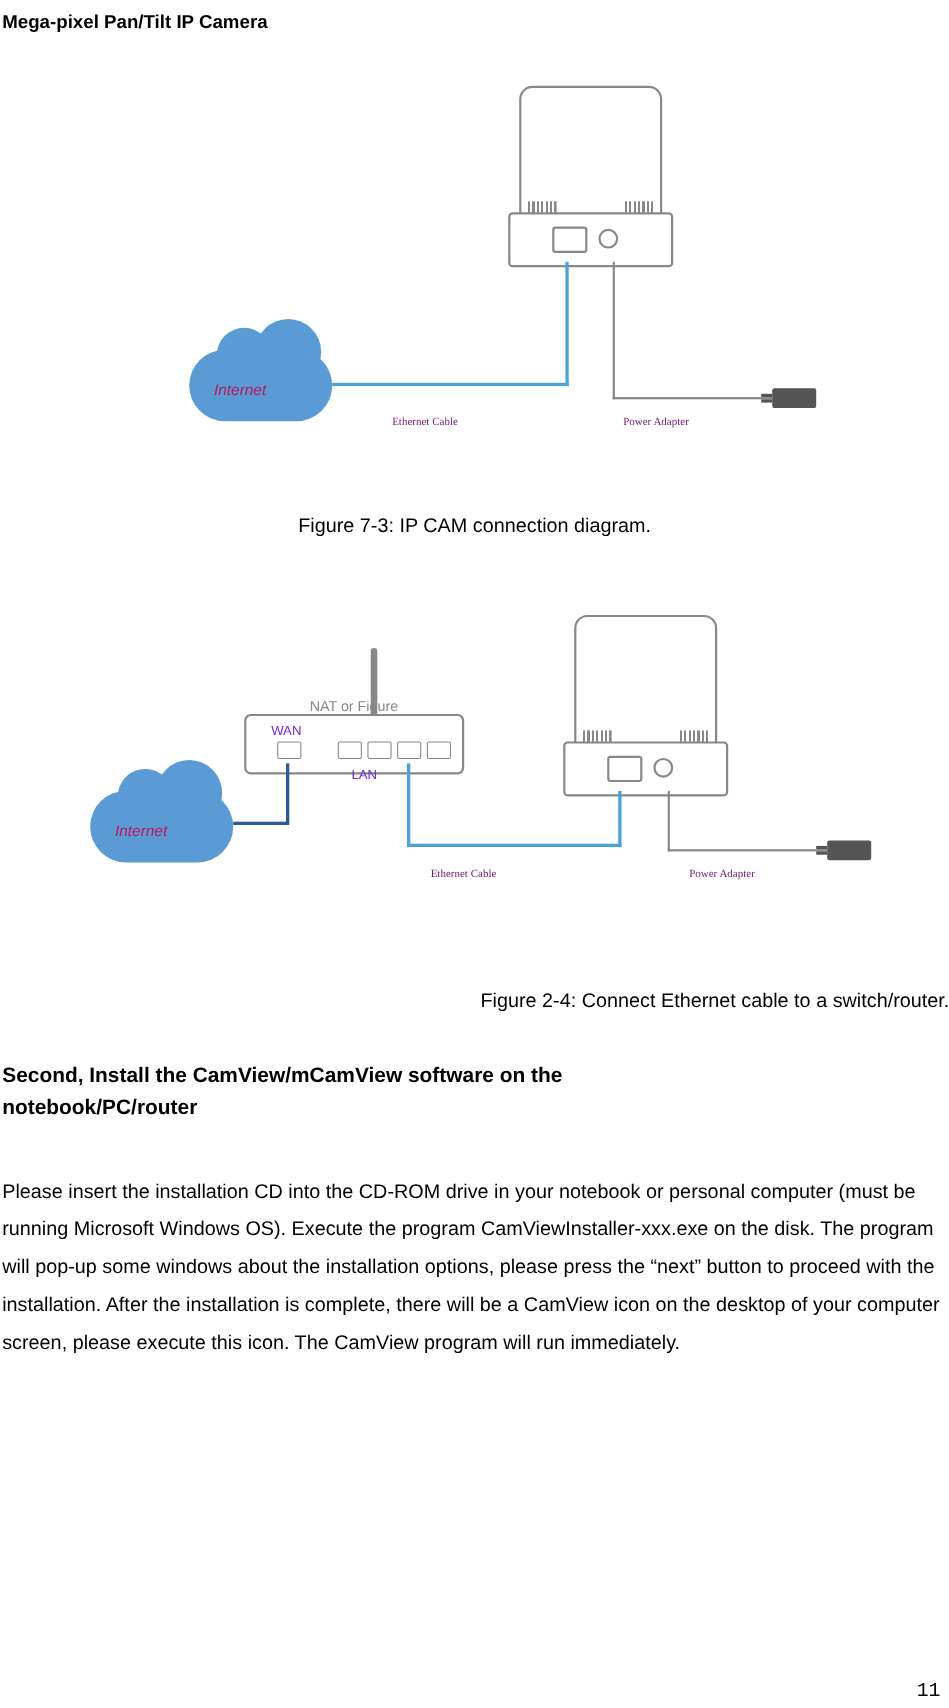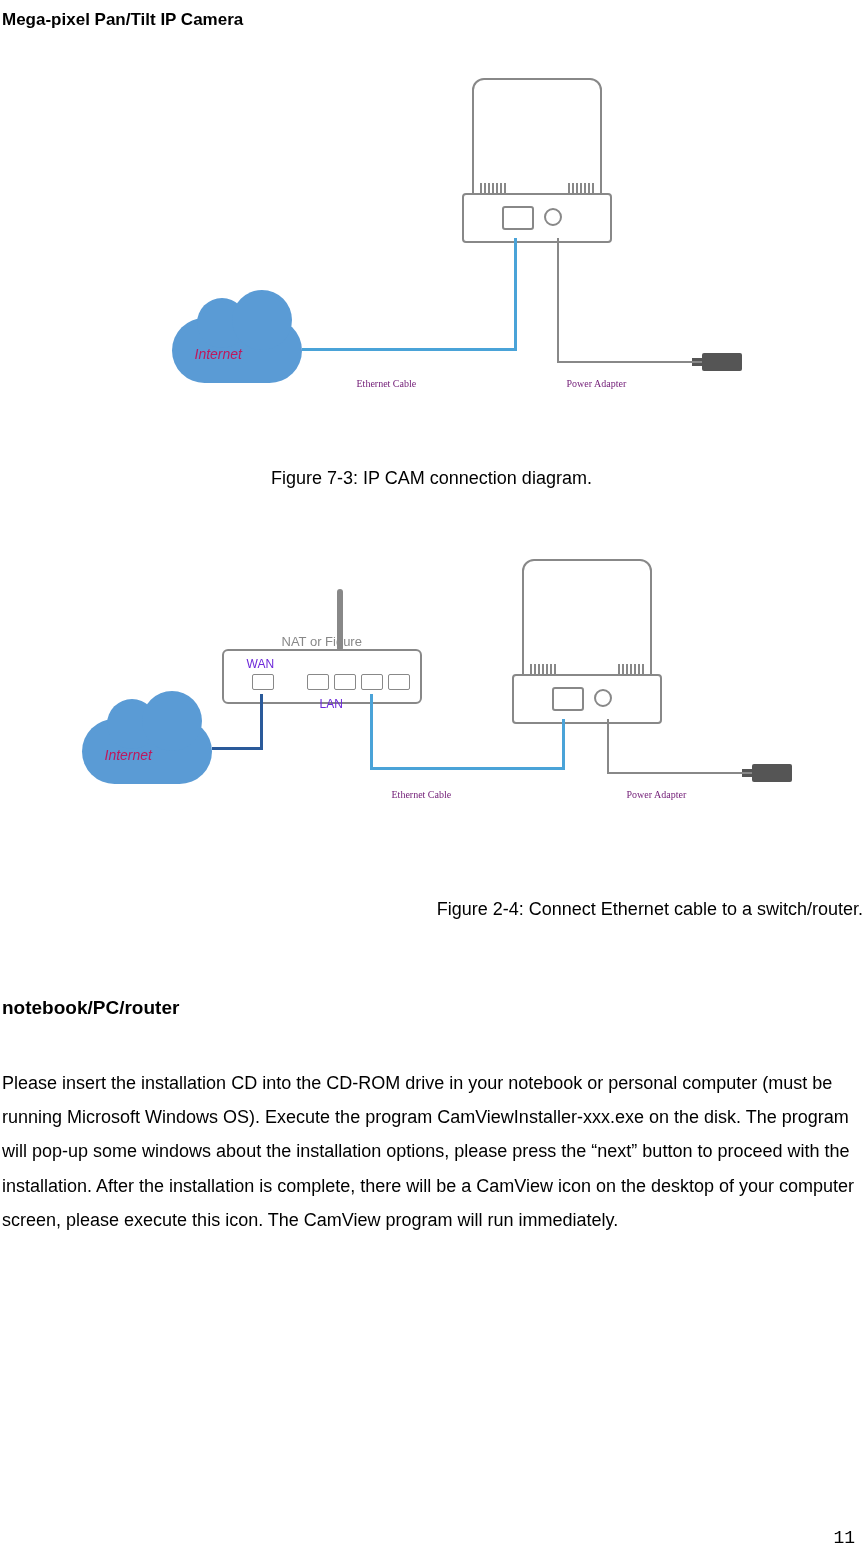--- a/index.html
+++ b/index.html
@@ -360,19 +360,19 @@
   <div class="line2-pv"></div>
   <div class="line2-ph"></div>
   <div class="plug plug2"></div>
   <div class="lbl lbl-eth-2">Ethernet Cable</div>
   <div class="lbl lbl-pwr-2">Power Adapter</div>
 </div>
 
 <div class="caption2">Figure 2-4: Connect Ethernet cable to a switch/router.</div>
 
 <div class="section-heading">
-  <br>
+  <span>Second, Install the CamView/mCamView software on the</span><br>
   <span>notebook/PC/router</span>
 </div>
 
 <div class="body-text">Please insert the installation CD into the CD-ROM drive in your notebook or personal computer (must be running Microsoft Windows OS). Execute the program CamViewInstaller-xxx.exe on the disk. The program will pop-up some windows about the installation options, please press the “next” button to proceed with the installation. After the installation is complete, there will be a CamView icon on the desktop of your computer screen, please execute this icon. The CamView program will run immediately.</div>
 
 <div class="page-num">11</div>
 
 </body></html>

